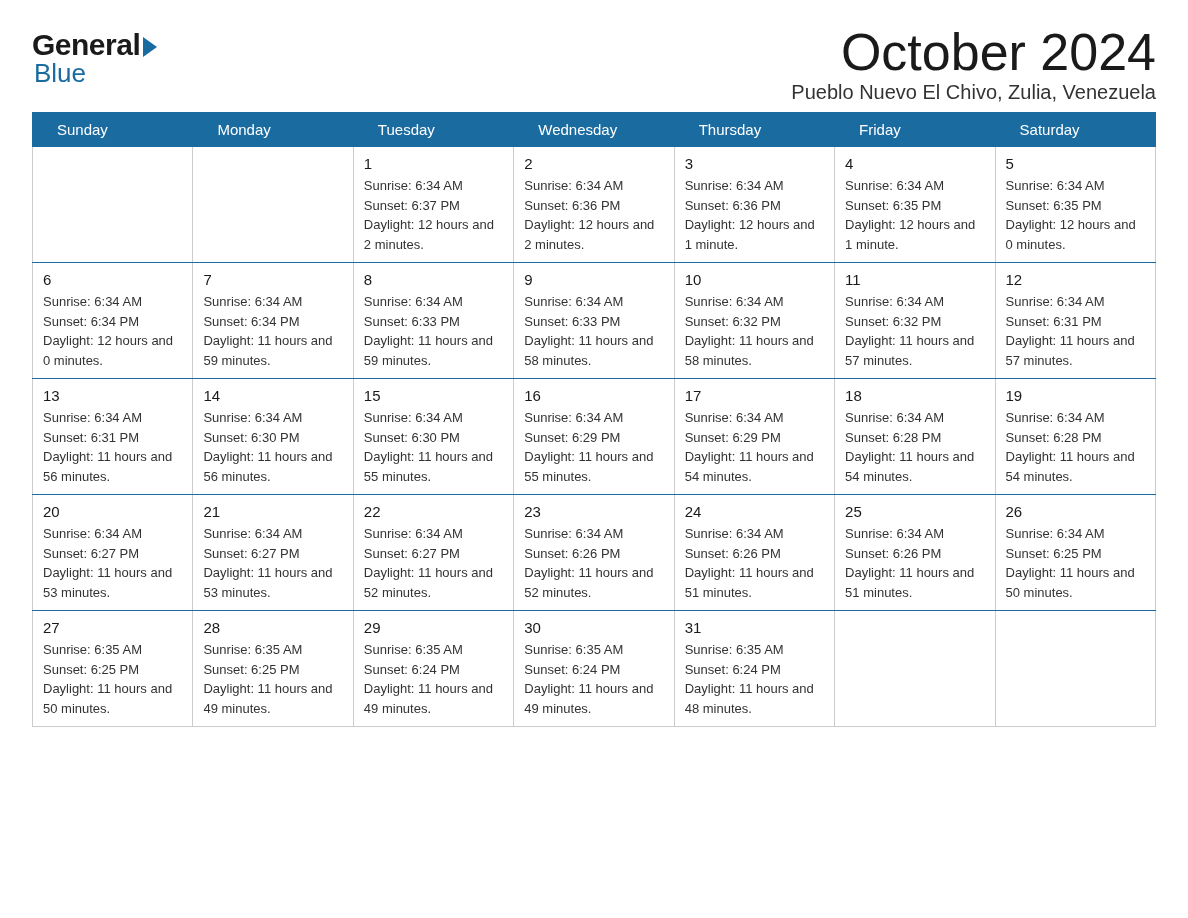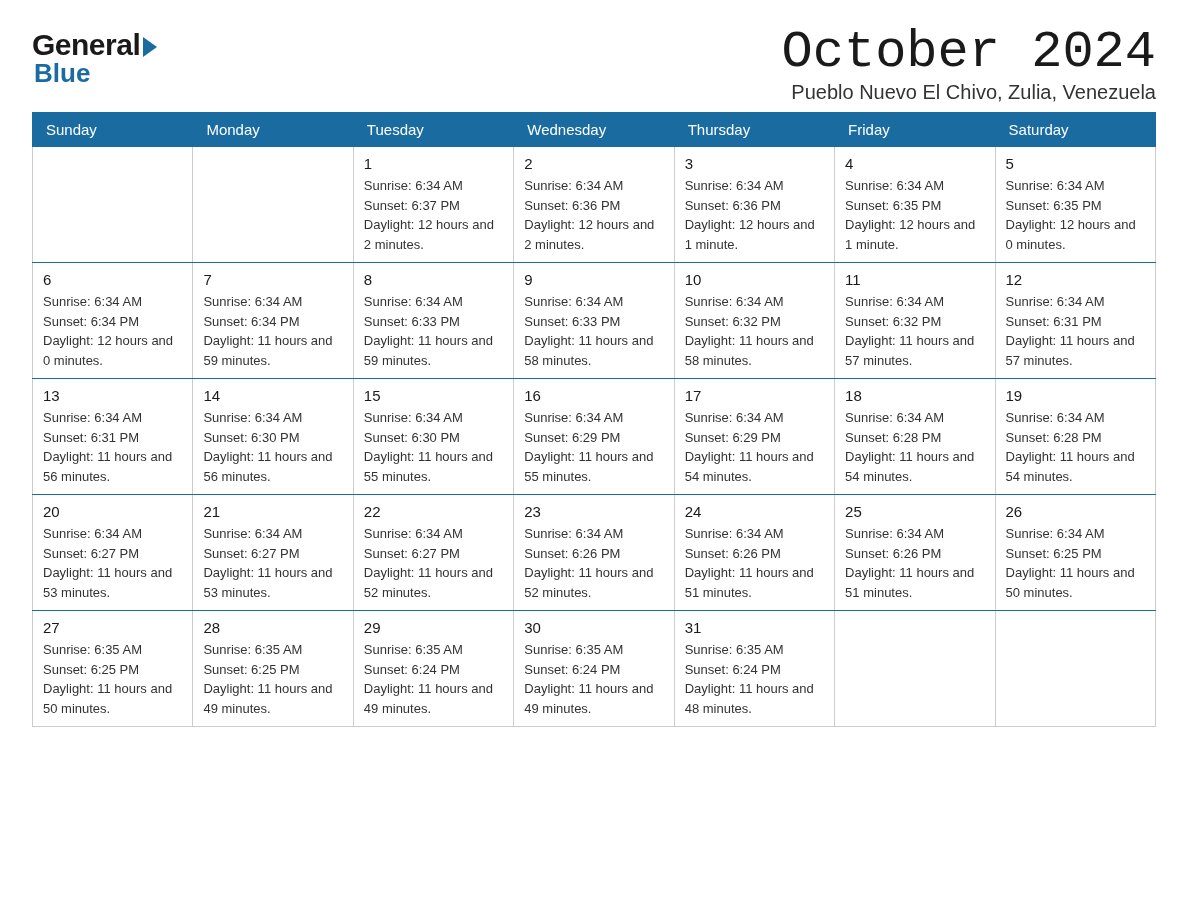--- a/index.html
+++ b/index.html
@@ -36,49 +36,48 @@
       width: 0;
       height: 0;
       border-left: 14px solid #1a6ba0;
       border-top: 10px solid transparent;
       border-bottom: 10px solid transparent;
       margin-left: 3px;
       margin-top: 3px;
     }
     .logo-blue {
       font-size: 26px;
-      font-weight: bold;
+      font-weight: normal;
       color: #1a6ba0;
       margin-top: -4px;
       margin-left: 2px;
     }
     .title-block {
       text-align: right;
     }
     .month-title {
       font-size: 52px;
       font-weight: normal;
       color: #1a1a1a;
       line-height: 1.1;
-      font-family: Liberation Mono, monospace;
     }
     .location-title {
       font-size: 20px;
       color: #333;
     }
     .calendar-table {
       width: 100%;
       border-collapse: collapse;
       margin-top: 8px;
     }
     .calendar-table th {
       background-color: #1a6ba0;
       color: #fff;
       text-align: left;
-      padding: 8px 13px;
+      padding: 8px 24px;
       font-size: 15px;
       font-weight: normal;
       border: 1px solid #1a6ba0;
     }
     .calendar-table td {
       vertical-align: top;
       padding: 8px 10px;
       border: 1px solid #ccc;
       width: calc(100% / 7);
       min-height: 110px;

